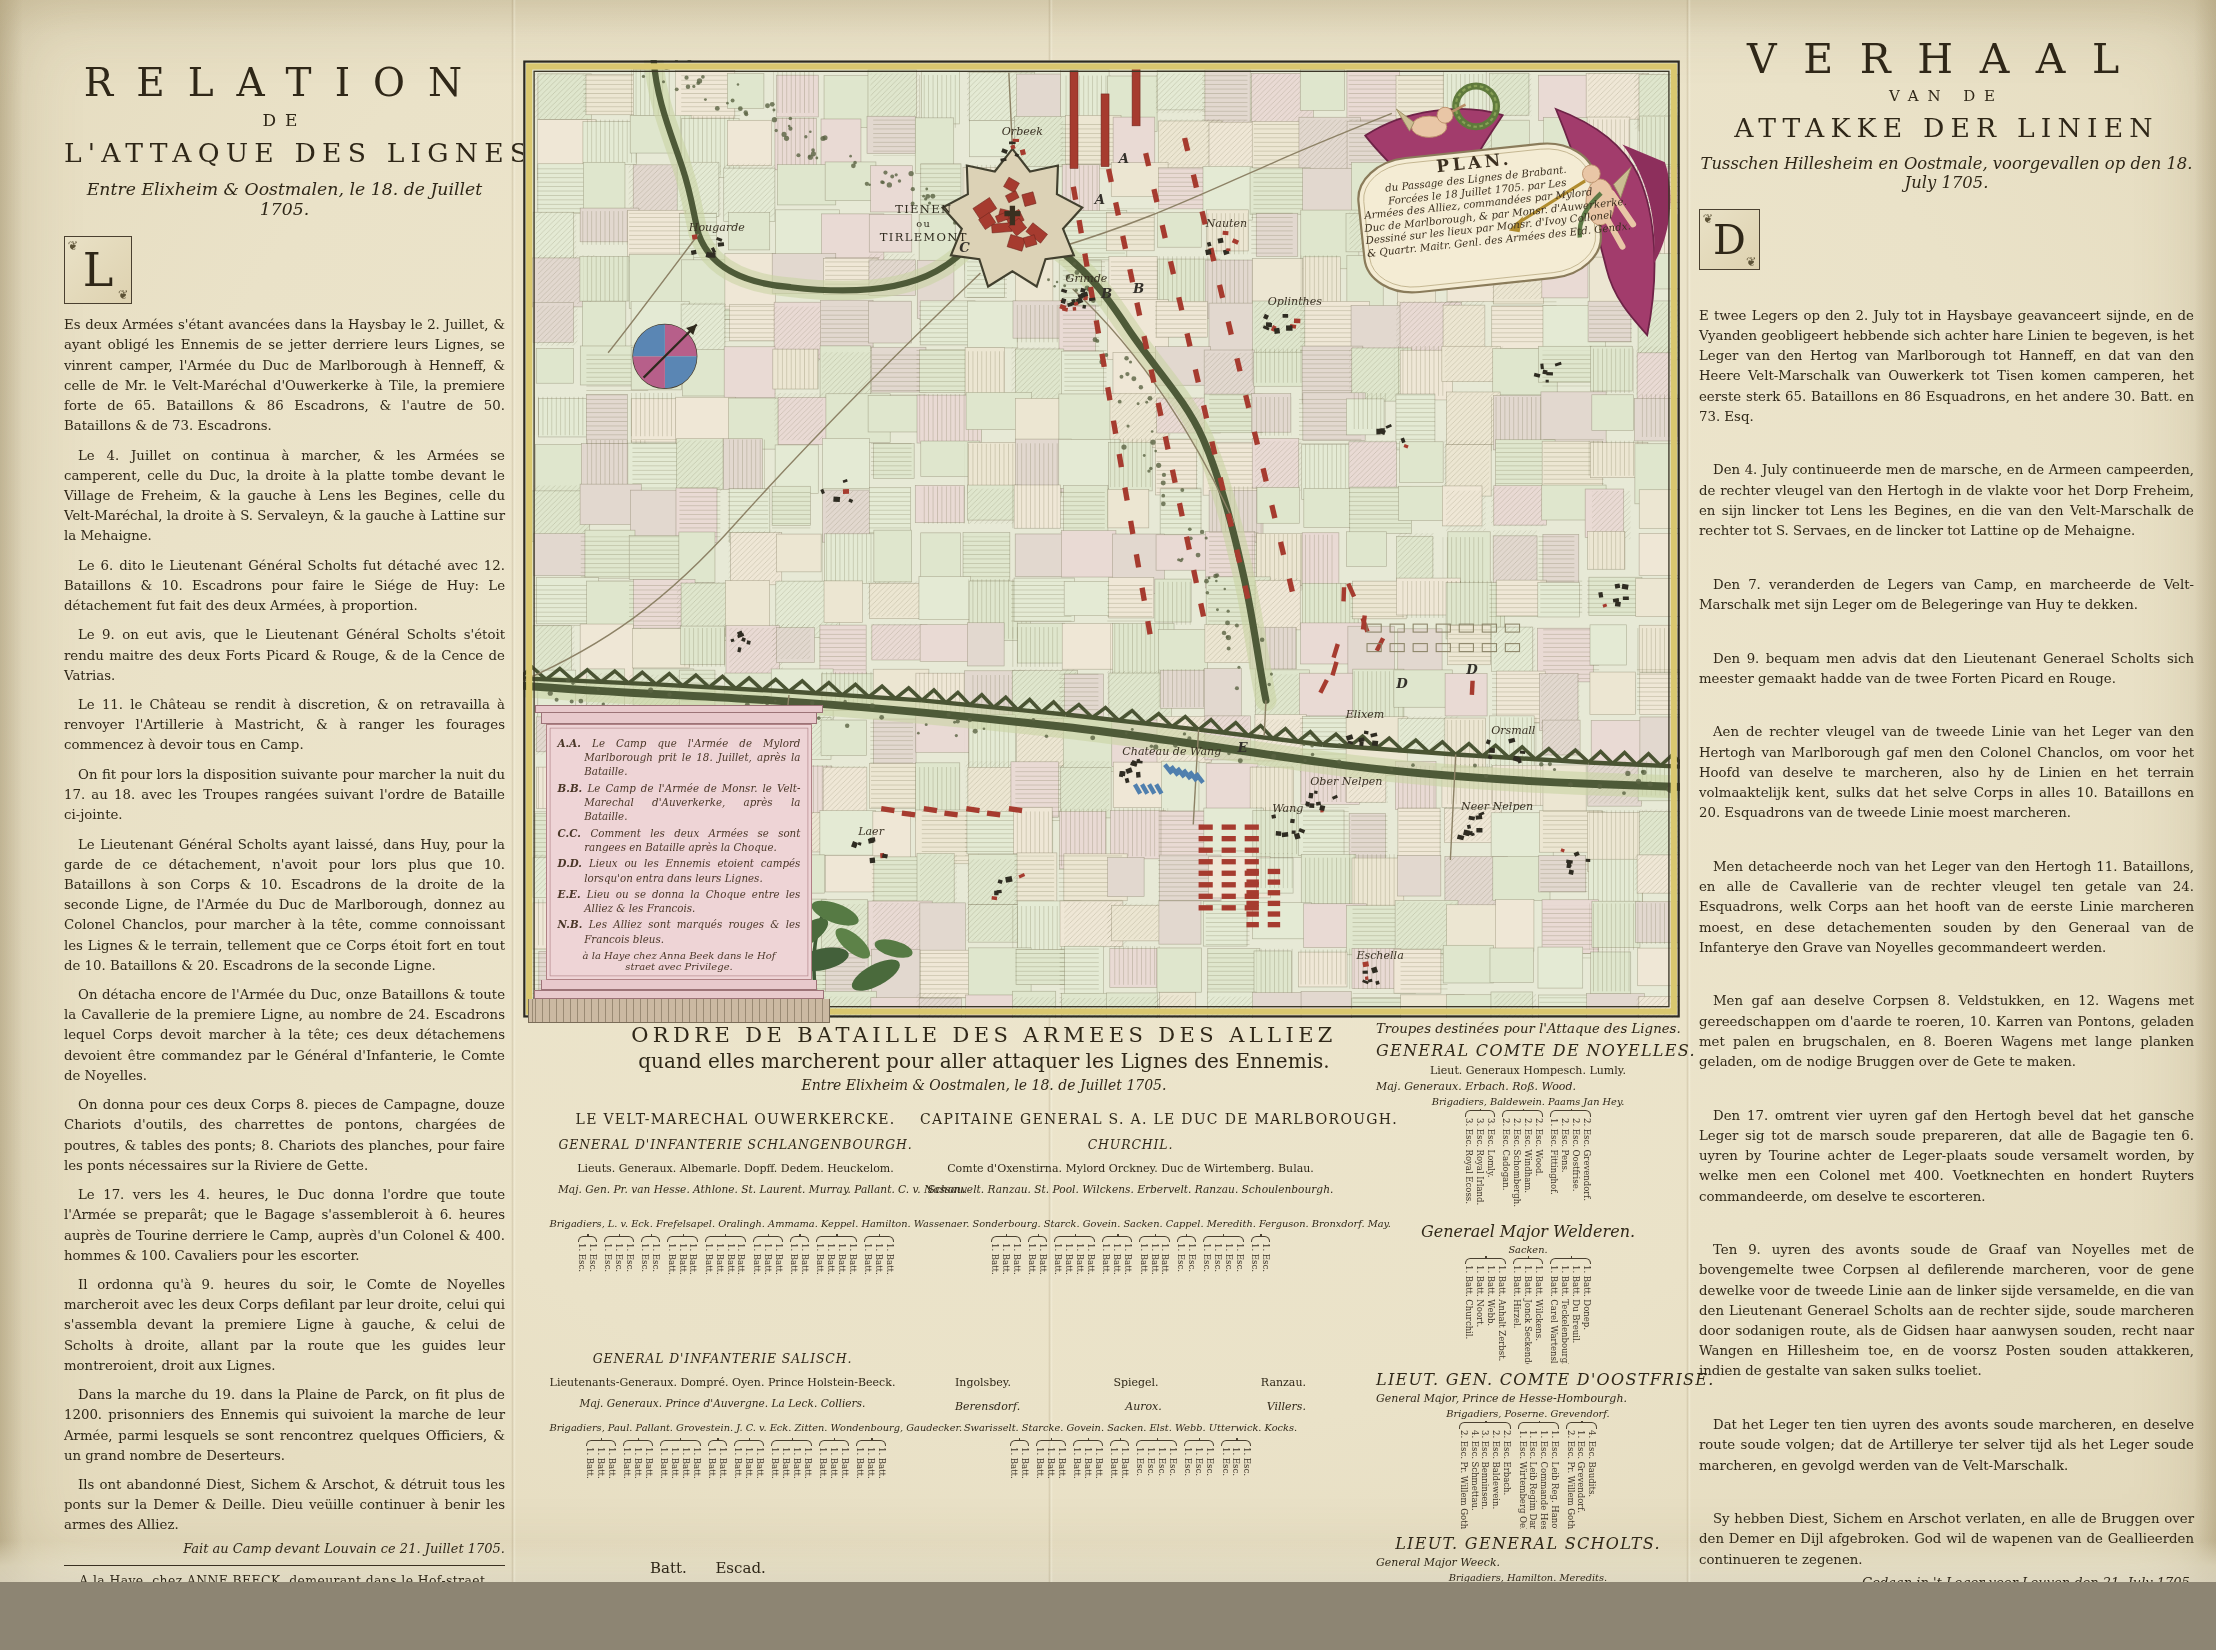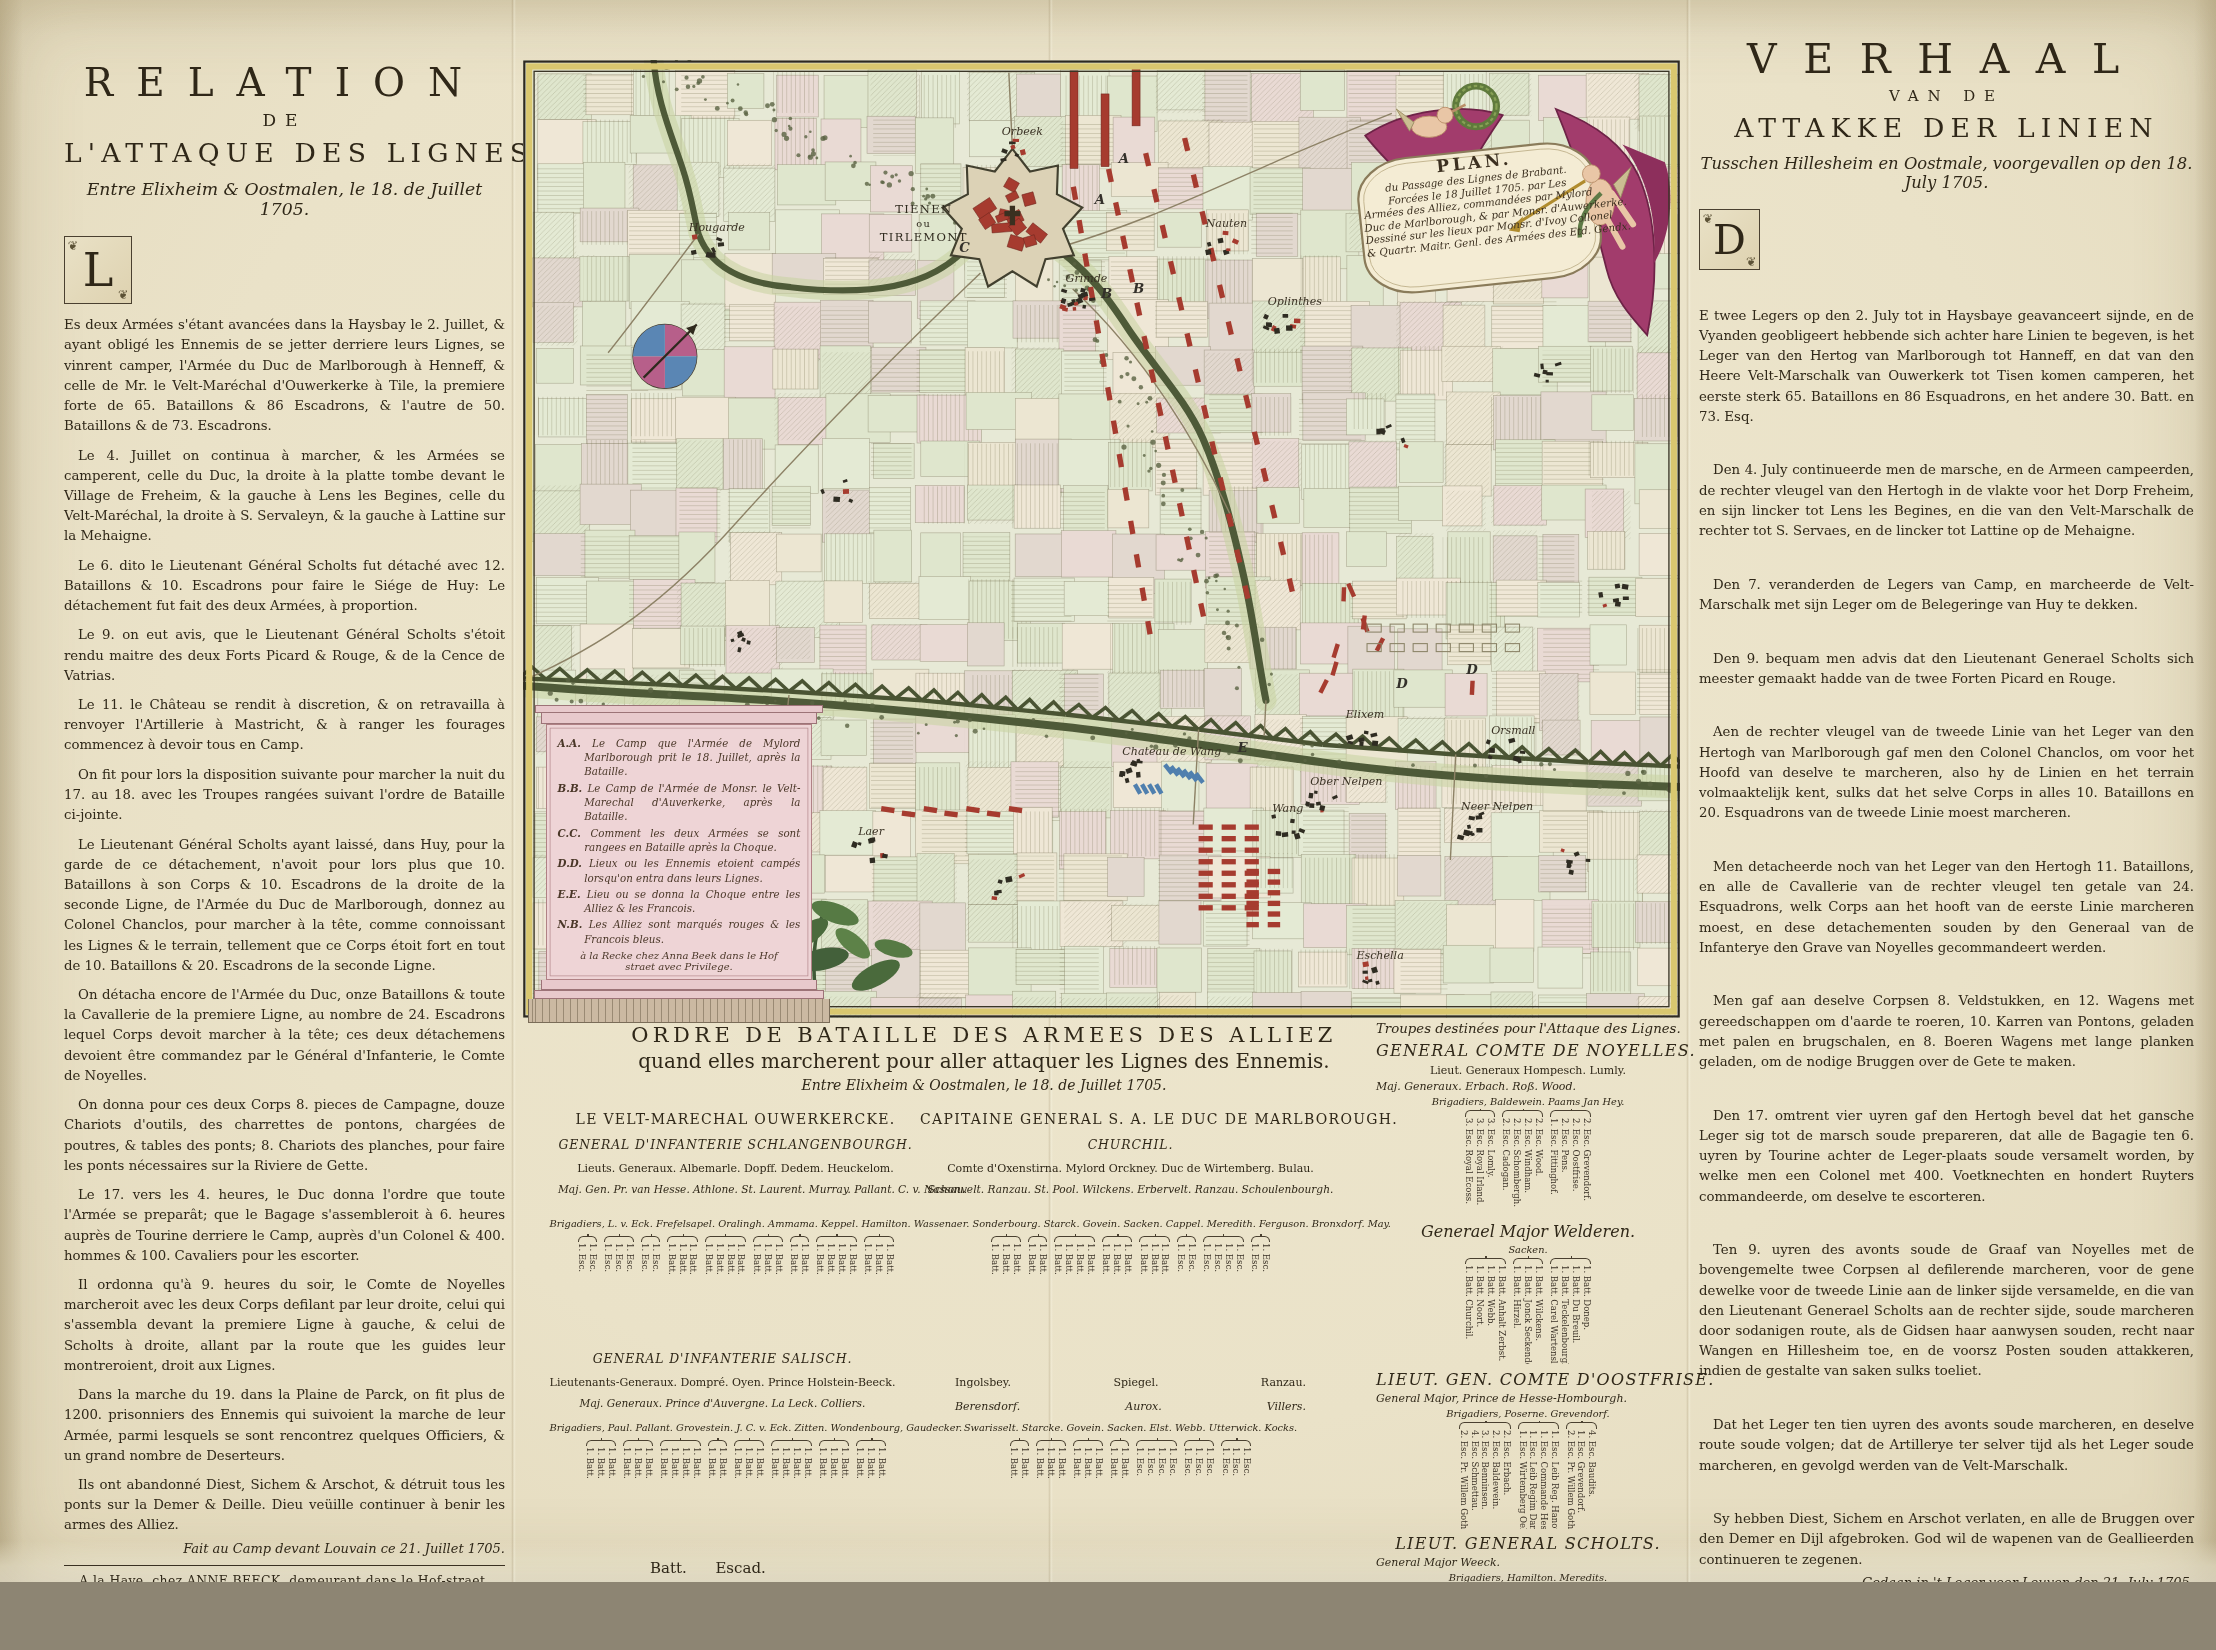--- a/index.html
+++ b/index.html
@@ -1660,21 +1660,21 @@
       <div class="ped-bar ped-c2"></div>
       <div class="ped-panel">
         <div id="legend-rows">
             <div class="lg-row"><span class="lg-key">A.A. </span>Le Camp que l'Armée de Mylord Marlborough prit le 18. Juillet, après la Bataille.</div>
             <div class="lg-row"><span class="lg-key">B.B. </span>Le Camp de l'Armée de Monsr. le Velt-Marechal d'Auverkerke, après la Bataille.</div>
             <div class="lg-row"><span class="lg-key">C.C. </span>Comment les deux Armées se sont rangees en Bataille après la Choque.</div>
             <div class="lg-row"><span class="lg-key">D.D. </span>Lieux ou les Ennemis etoient campés lorsqu'on entra dans leurs Lignes.</div>
             <div class="lg-row"><span class="lg-key">E.E. </span>Lieu ou se donna la Choque entre les Alliez &amp; les Francois.</div>
             <div class="lg-row"><span class="lg-key">N.B. </span>Les Alliez sont marqués rouges &amp; les Francois bleus.</div>
           </div>
-        <div class="ped-imp">à la Recke chez Anna Beek dans le Hof</div>
+        <div class="ped-imp">à la Haye chez Anna Beek dans le Hof</div>
         <div class="ped-imp" style="margin-top:0">straet avec Privilege.</div>
       </div>
       <div class="ped-bar ped-b1"></div>
       <div class="ped-bar ped-b2"></div>
       <div class="ped-ground"></div>
     </div>
   </div>
 
   <div id="ordre">
     <div class="abs" style="left:53px;top:1.8px;width:816px">

